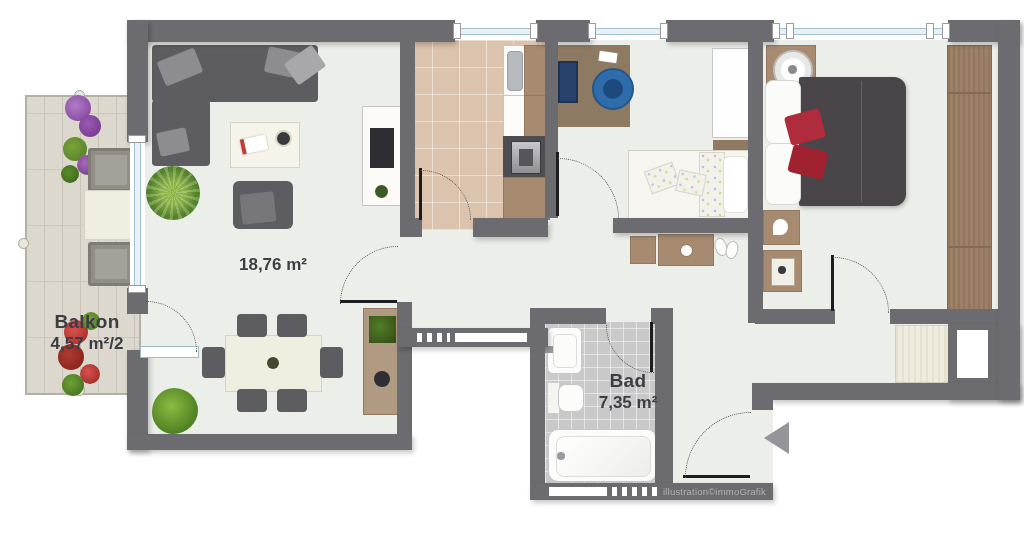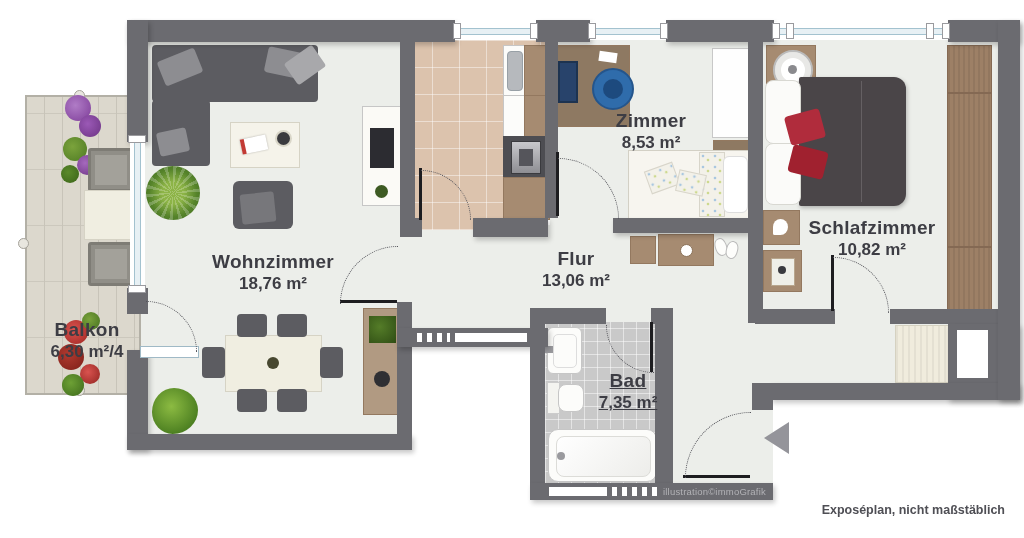--- a/index.html
+++ b/index.html
@@ -303,41 +303,27 @@
   <div class="arc arc-dl" style="left:606px;top:325px;width:47px;height:47px;"></div>
 
   <div class="leaf" style="left:831px;top:255px;width:3px;height:56px;"></div>
   <div class="arc arc-ur" style="left:833px;top:257px;width:55px;height:55px;"></div>
 
   <div class="leaf" style="left:683px;top:475px;width:67px;height:3px;"></div>
   <div class="arc arc-ul" style="left:685px;top:412px;width:65px;height:65px;"></div>
 
   <div class="arrow-left" style="left:764px;top:422px;"></div>
 
-  <div class="label" style="left:87px;top:320px;">
+  <div class="label" style="left:87px;top:312px;">
     <div class="nm">Balkon</div>
-    <div class="ar">6,30 m²/4</div>
+    <div class="ar">4,57 m²/2</div>
   </div>
   <div class="label" style="left:273px;top:252px;">
-    <div class="nm">Wohnzimmer</div>
     <div class="ar">18,76 m²</div>
   </div>
-  <div class="label" style="left:651px;top:111px;">
-    <div class="nm">Zimmer</div>
-    <div class="ar">8,53 m²</div>
-  </div>
-  <div class="label" style="left:576px;top:249px;">
-    <div class="nm">Flur</div>
-    <div class="ar">13,06 m²</div>
-  </div>
-  <div class="label" style="left:628px;top:371px;text-decoration:underline;">
+  <div class="label" style="left:628px;top:371px;">
     <div class="nm">Bad</div>
     <div class="ar">7,35 m²</div>
   </div>
-  <div class="label" style="left:872px;top:218px;">
-    <div class="nm">Schlafzimmer</div>
-    <div class="ar">10,82 m²</div>
-  </div>
 
   <div class="watermark" style="left:663px;top:486px;">illustration©immoGrafik</div>
-  <div class="disclaimer" style="right:19px;top:503px;">Exposéplan, nicht maßstäblich</div>
 
 </div>
 
 </body></html>

